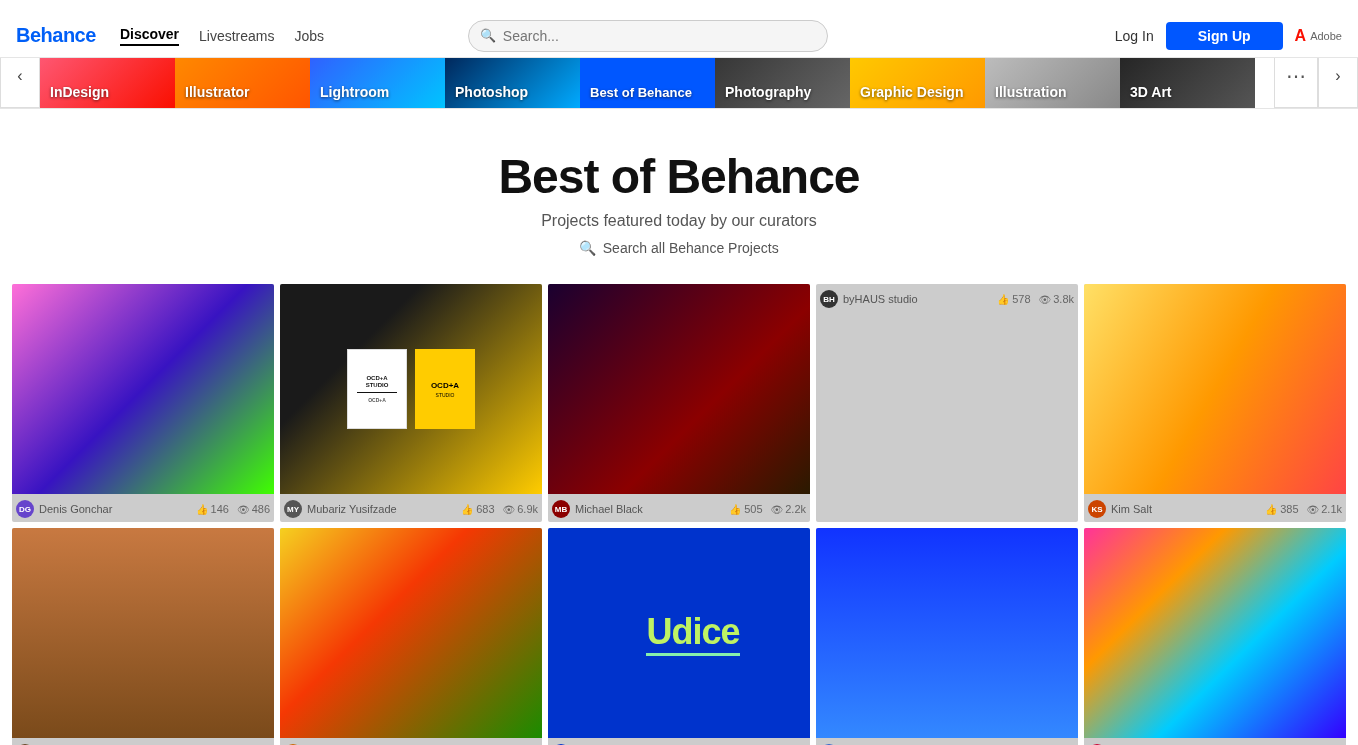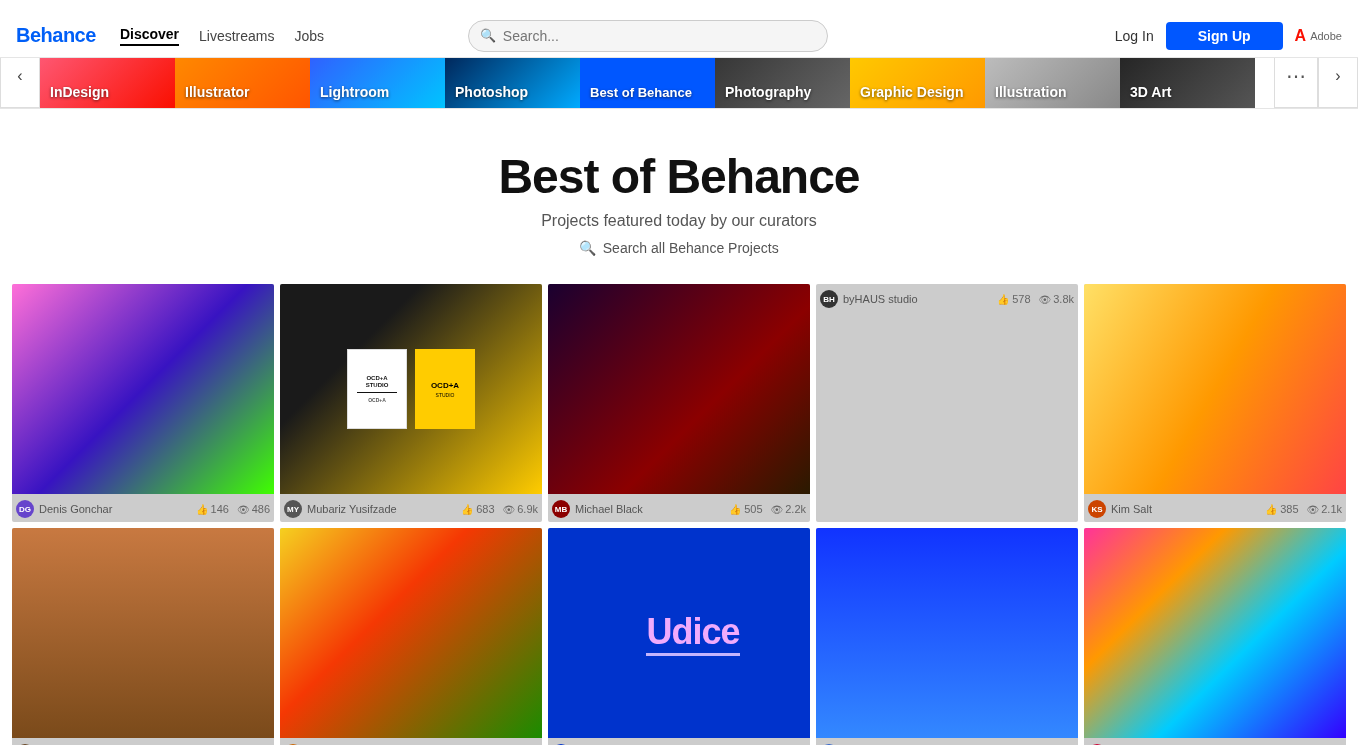--- a/index.html
+++ b/index.html
@@ -304,21 +304,21 @@
         <div class="gallery-footer-left">
           <div class="avatar-circle" style="background:#cc6600">JE</div>
 
         </div>
 
       </div>
     </div>
       <div class="gallery-item">
 
         <div class="gallery-thumb thumb-8" style="display:flex;align-items:center;justify-content:center;">
-          <span style="font-size:36px;font-weight:900;color:#f0abfc;letter-spacing:-1px;border-bottom:3px solid #c4b5fd;margin-left:28px;">Udice</span>
+          <span style="font-size:36px;font-weight:900;color:#bef264;letter-spacing:-1px;border-bottom:3px solid #86efac;margin-left:28px;">Udice</span>
         </div>
       <div class="gallery-footer">
         <div class="gallery-footer-left">
           <div class="avatar-circle" style="background:#0033cc">GR</div>
 
         </div>
 
       </div>
     </div>
       <div class="gallery-item">

